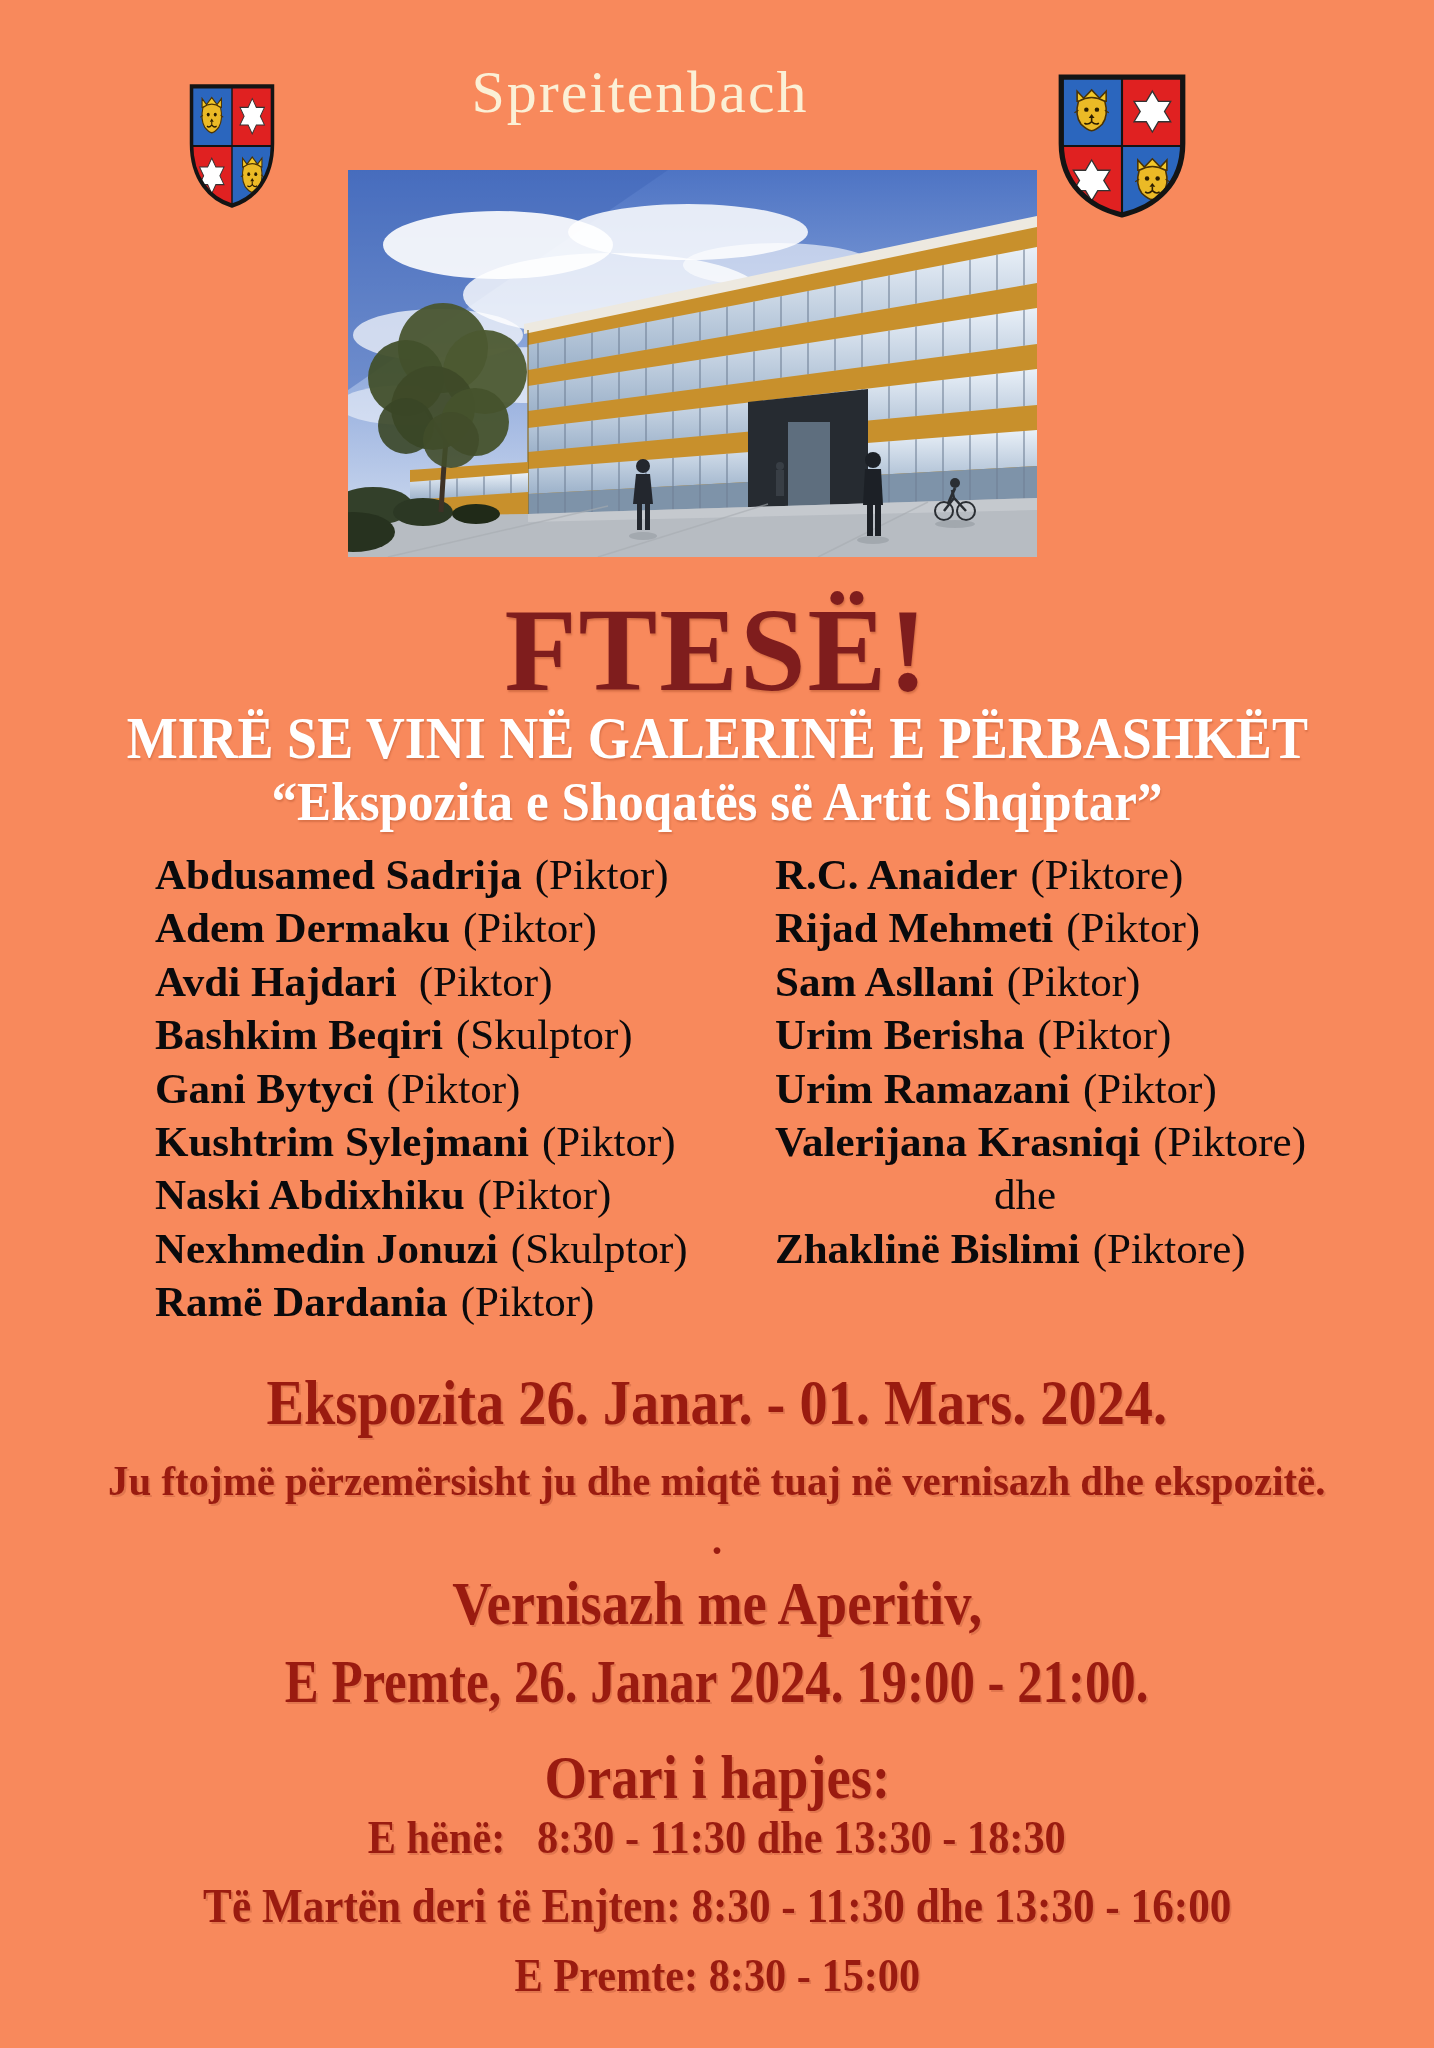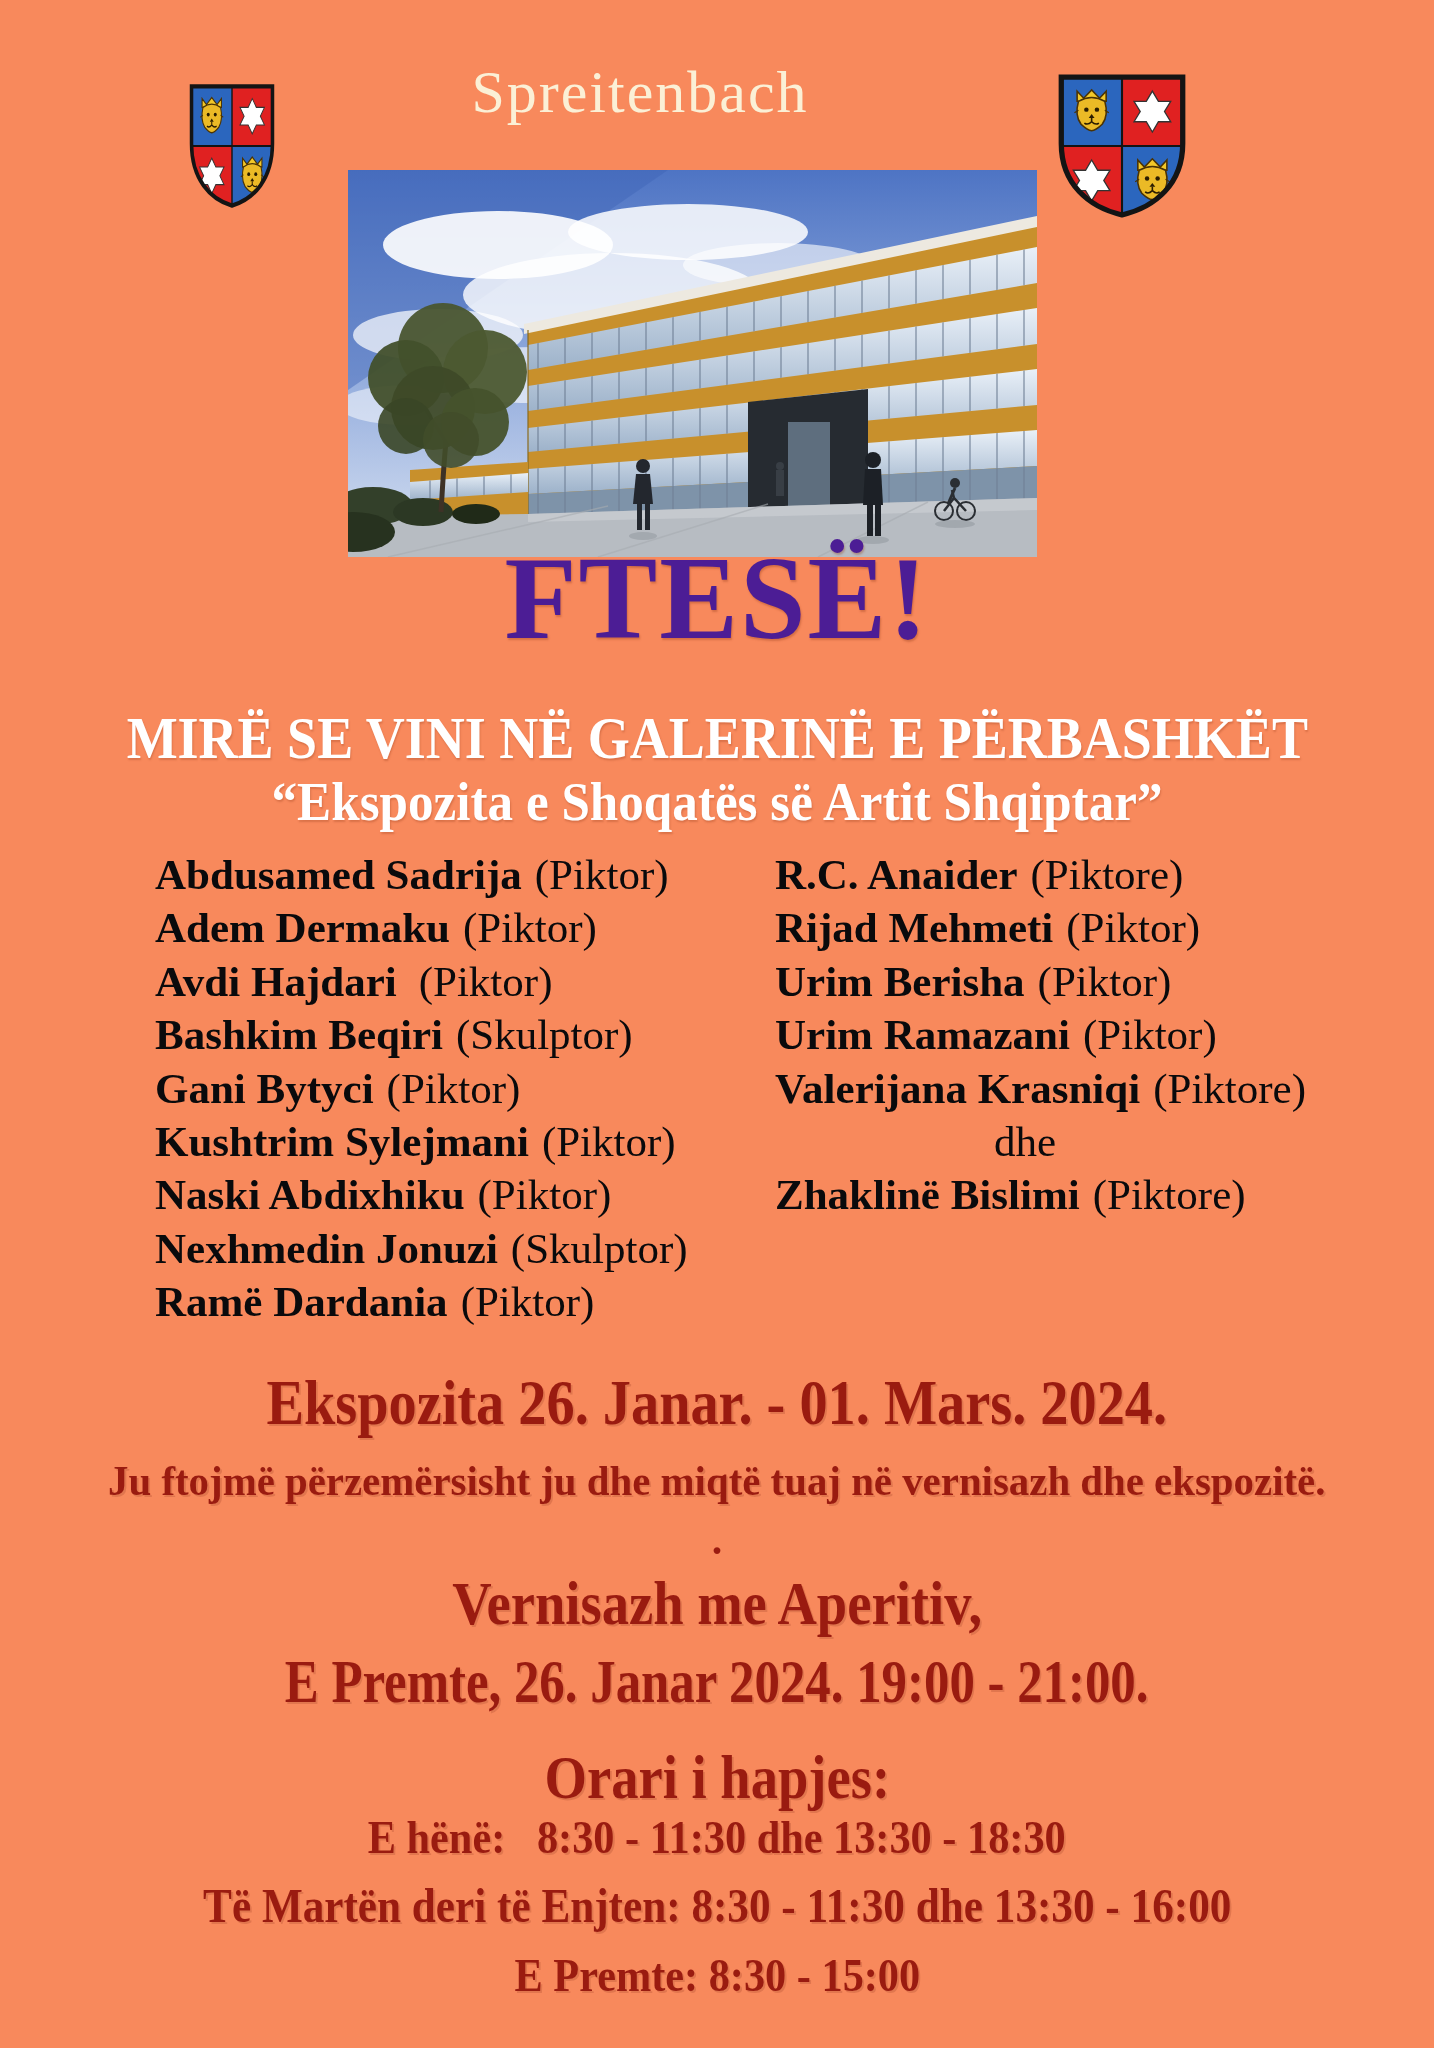--- a/index.html
+++ b/index.html
@@ -21,21 +21,21 @@
   .coa-left{left:188px;top:82px;width:88px;height:128px;}
   .coa-right{left:1056px;top:72px;width:132px;height:148px;}
 
   .photo{
     position:absolute;left:348px;top:170px;width:689px;height:387px;
     filter:blur(0.6px);
   }
   .photo svg{width:100%;height:100%;display:block;}
 
   .ftese{
-    top:540px;font-size:118px;font-weight:bold;color:#4c1d95;line-height:1;
+    top:592px;font-size:118px;font-weight:bold;color:#7f1d1d;line-height:1;
     letter-spacing:2px;text-shadow:1px 2px 2px rgba(150,60,25,.35);
   }
   .welcome{top:704px;color:#FFFFFF;font-weight:bold;text-shadow:1px 2px 2px rgba(150,60,25,.3);}
   .welcome .cond{font-size:60px;--sx:.90;}
   .subtitle{top:770px;color:#FFFFFF;font-weight:bold;text-shadow:1px 2px 2px rgba(150,60,25,.3);}
   .subtitle .cond{font-size:55px;--sx:.93;}
 
   .cond{display:inline-block;transform:scaleX(var(--sx,1));white-space:nowrap;line-height:1.15;}
 
   .col{position:absolute;top:848px;color:#0A0A0C;}
@@ -225,20 +225,21 @@
     <div class="artist-row"><span class="artist-name">Gani Bytyci</span><span class="artist-role">(Piktor)</span></div>
     <div class="artist-row"><span class="artist-name">Kushtrim Sylejmani</span><span class="artist-role">(Piktor)</span></div>
     <div class="artist-row"><span class="artist-name">Naski Abdixhiku</span><span class="artist-role">(Piktor)</span></div>
     <div class="artist-row"><span class="artist-name">Nexhmedin Jonuzi</span><span class="artist-role">(Skulptor)</span></div>
     <div class="artist-row"><span class="artist-name">Ramë Dardania</span><span class="artist-role">(Piktor)</span></div>
   </div>
 
   <div class="col col-right">
     <div class="artist-row"><span class="artist-name">R.C. Anaider</span><span class="artist-role">(Piktore)</span></div>
     <div class="artist-row"><span class="artist-name">Rijad Mehmeti</span><span class="artist-role">(Piktor)</span></div>
+    <div class="artist-row"><span class="artist-name">Sam Asllani</span><span class="artist-role">(Piktor)</span></div>
     <div class="artist-row"><span class="artist-name">Urim Berisha</span><span class="artist-role">(Piktor)</span></div>
     <div class="artist-row"><span class="artist-name">Urim Ramazani</span><span class="artist-role">(Piktor)</span></div>
     <div class="artist-row"><span class="artist-name">Valerijana Krasniqi</span><span class="artist-role">(Piktore)</span></div>
     <div class="artist-row connector-row">dhe</div>
     <div class="artist-row"><span class="artist-name">Zhaklinë Bislimi</span><span class="artist-role">(Piktore)</span></div>
   </div>
 
   <div class="abs red dates" style="top:1366px">
     <span class="cond">Ekspozita 26. Janar. - 01. Mars. 2024.</span>
   </div>

